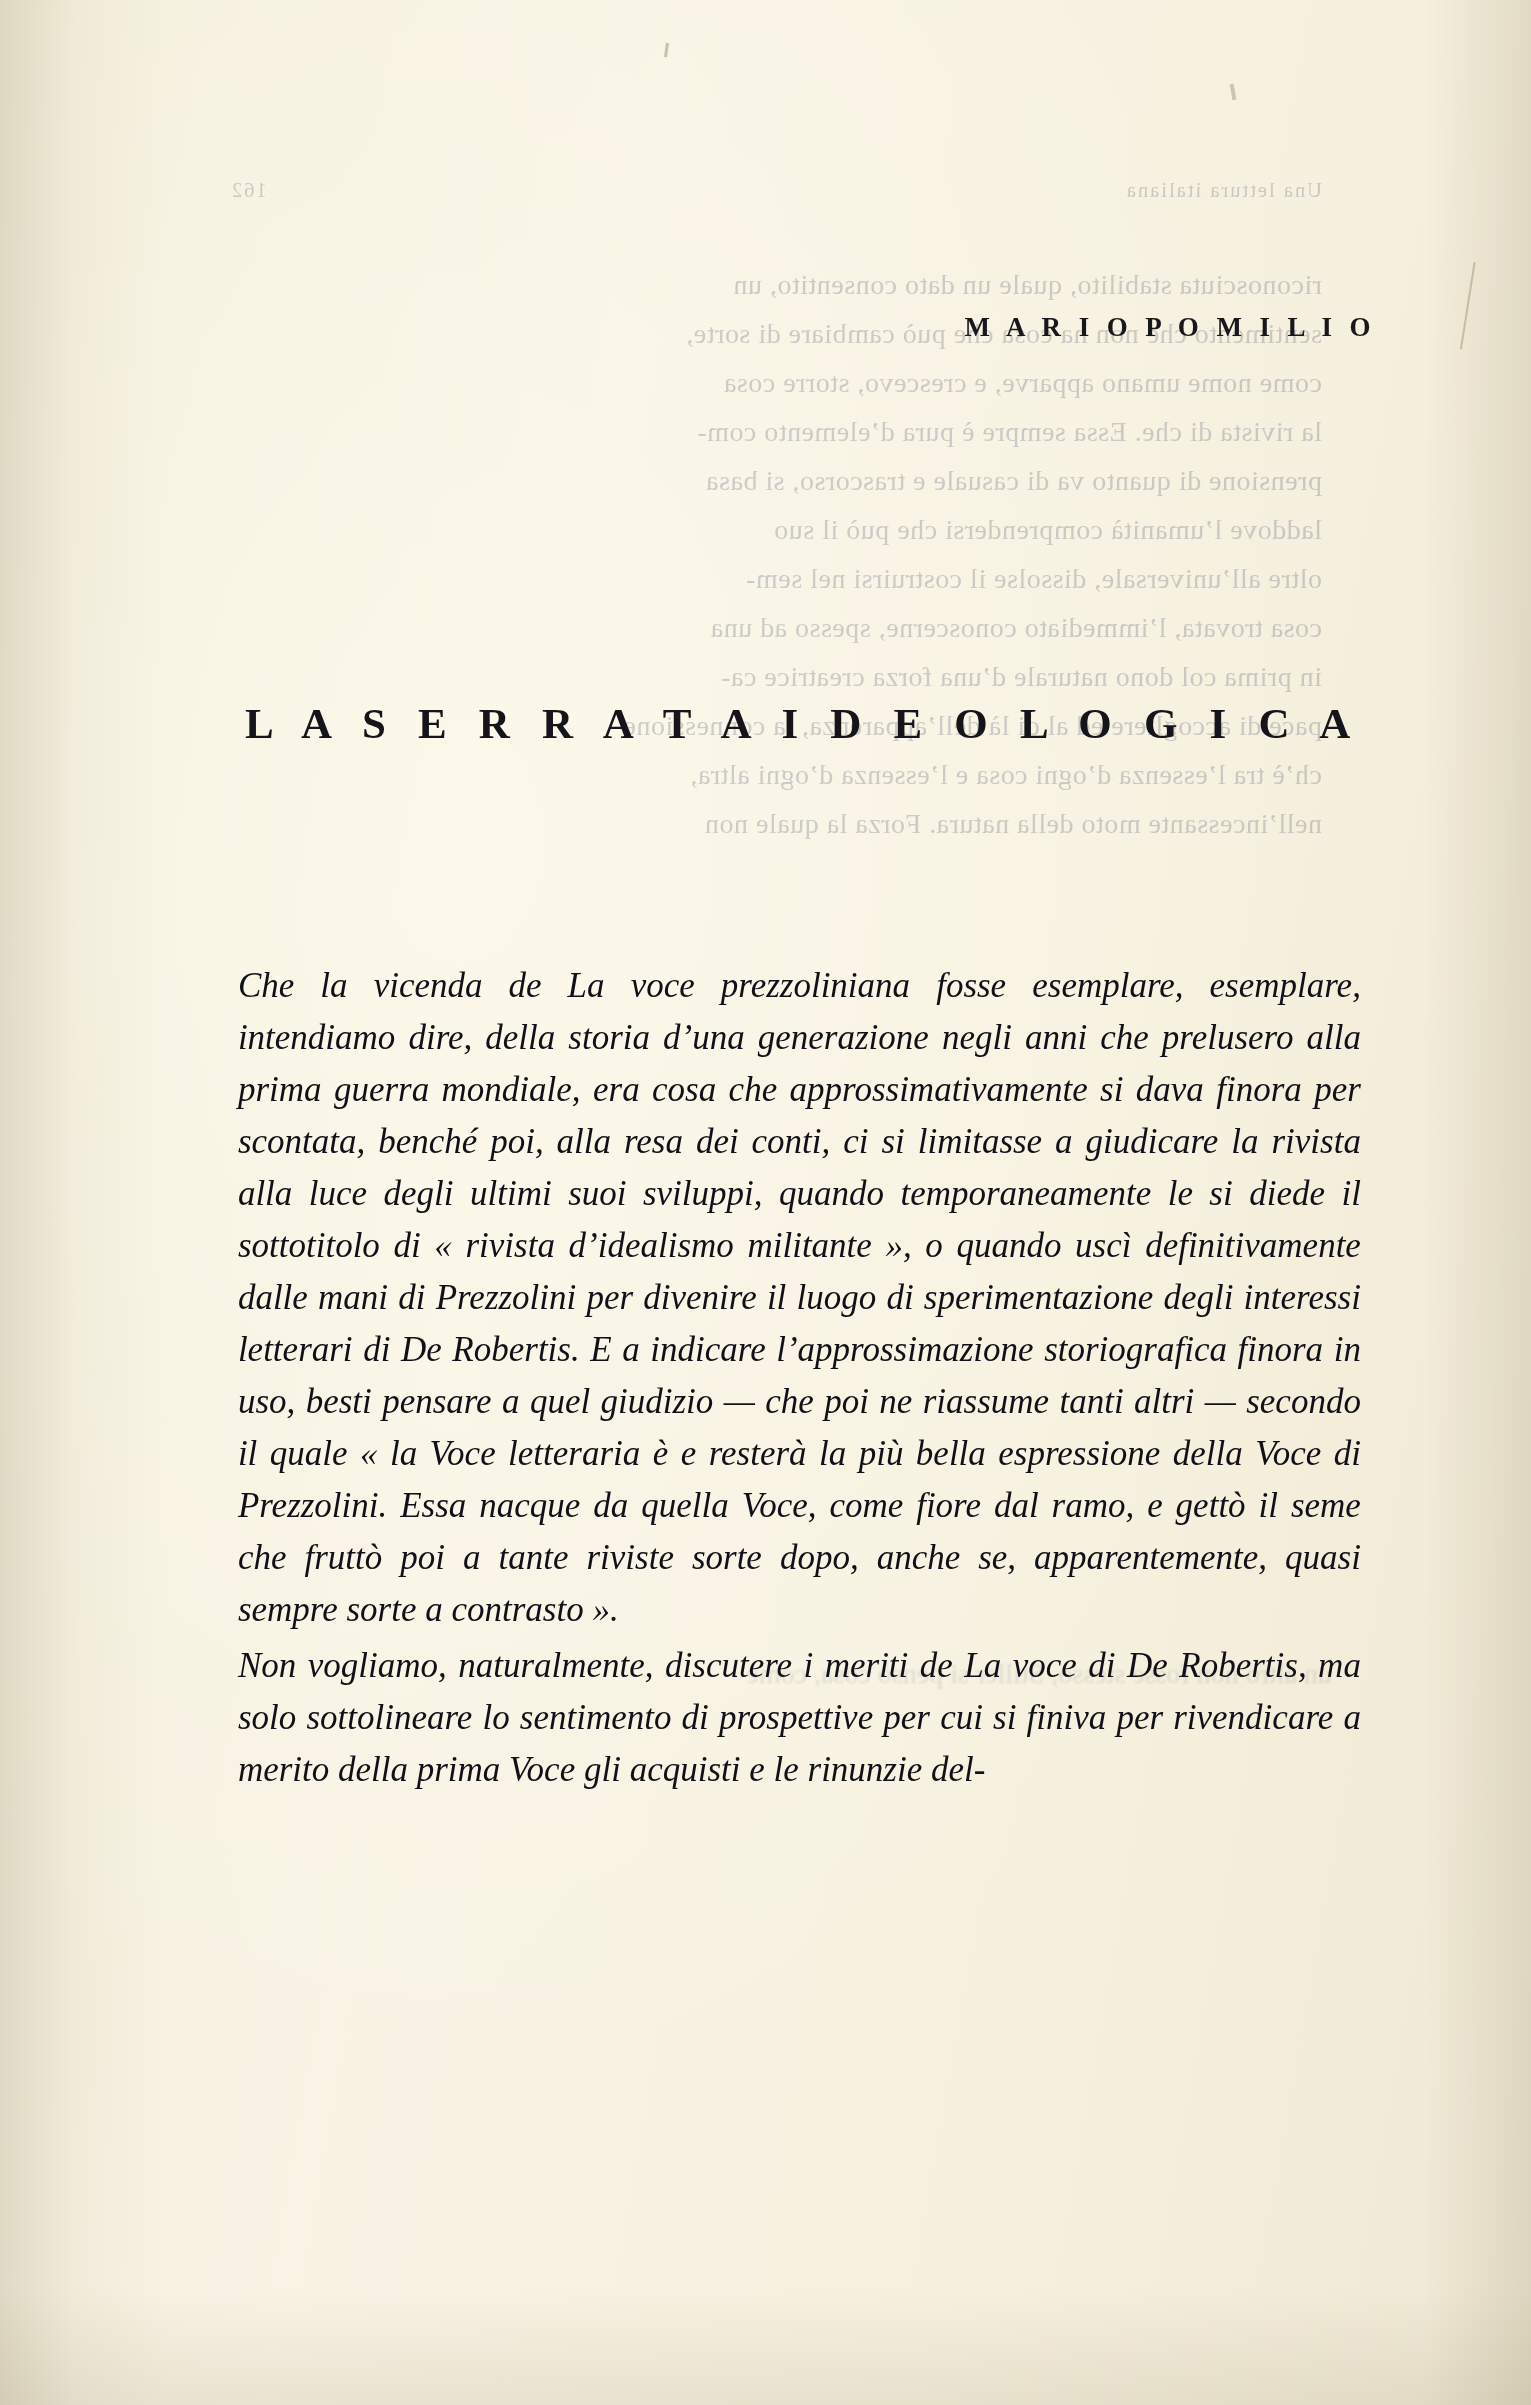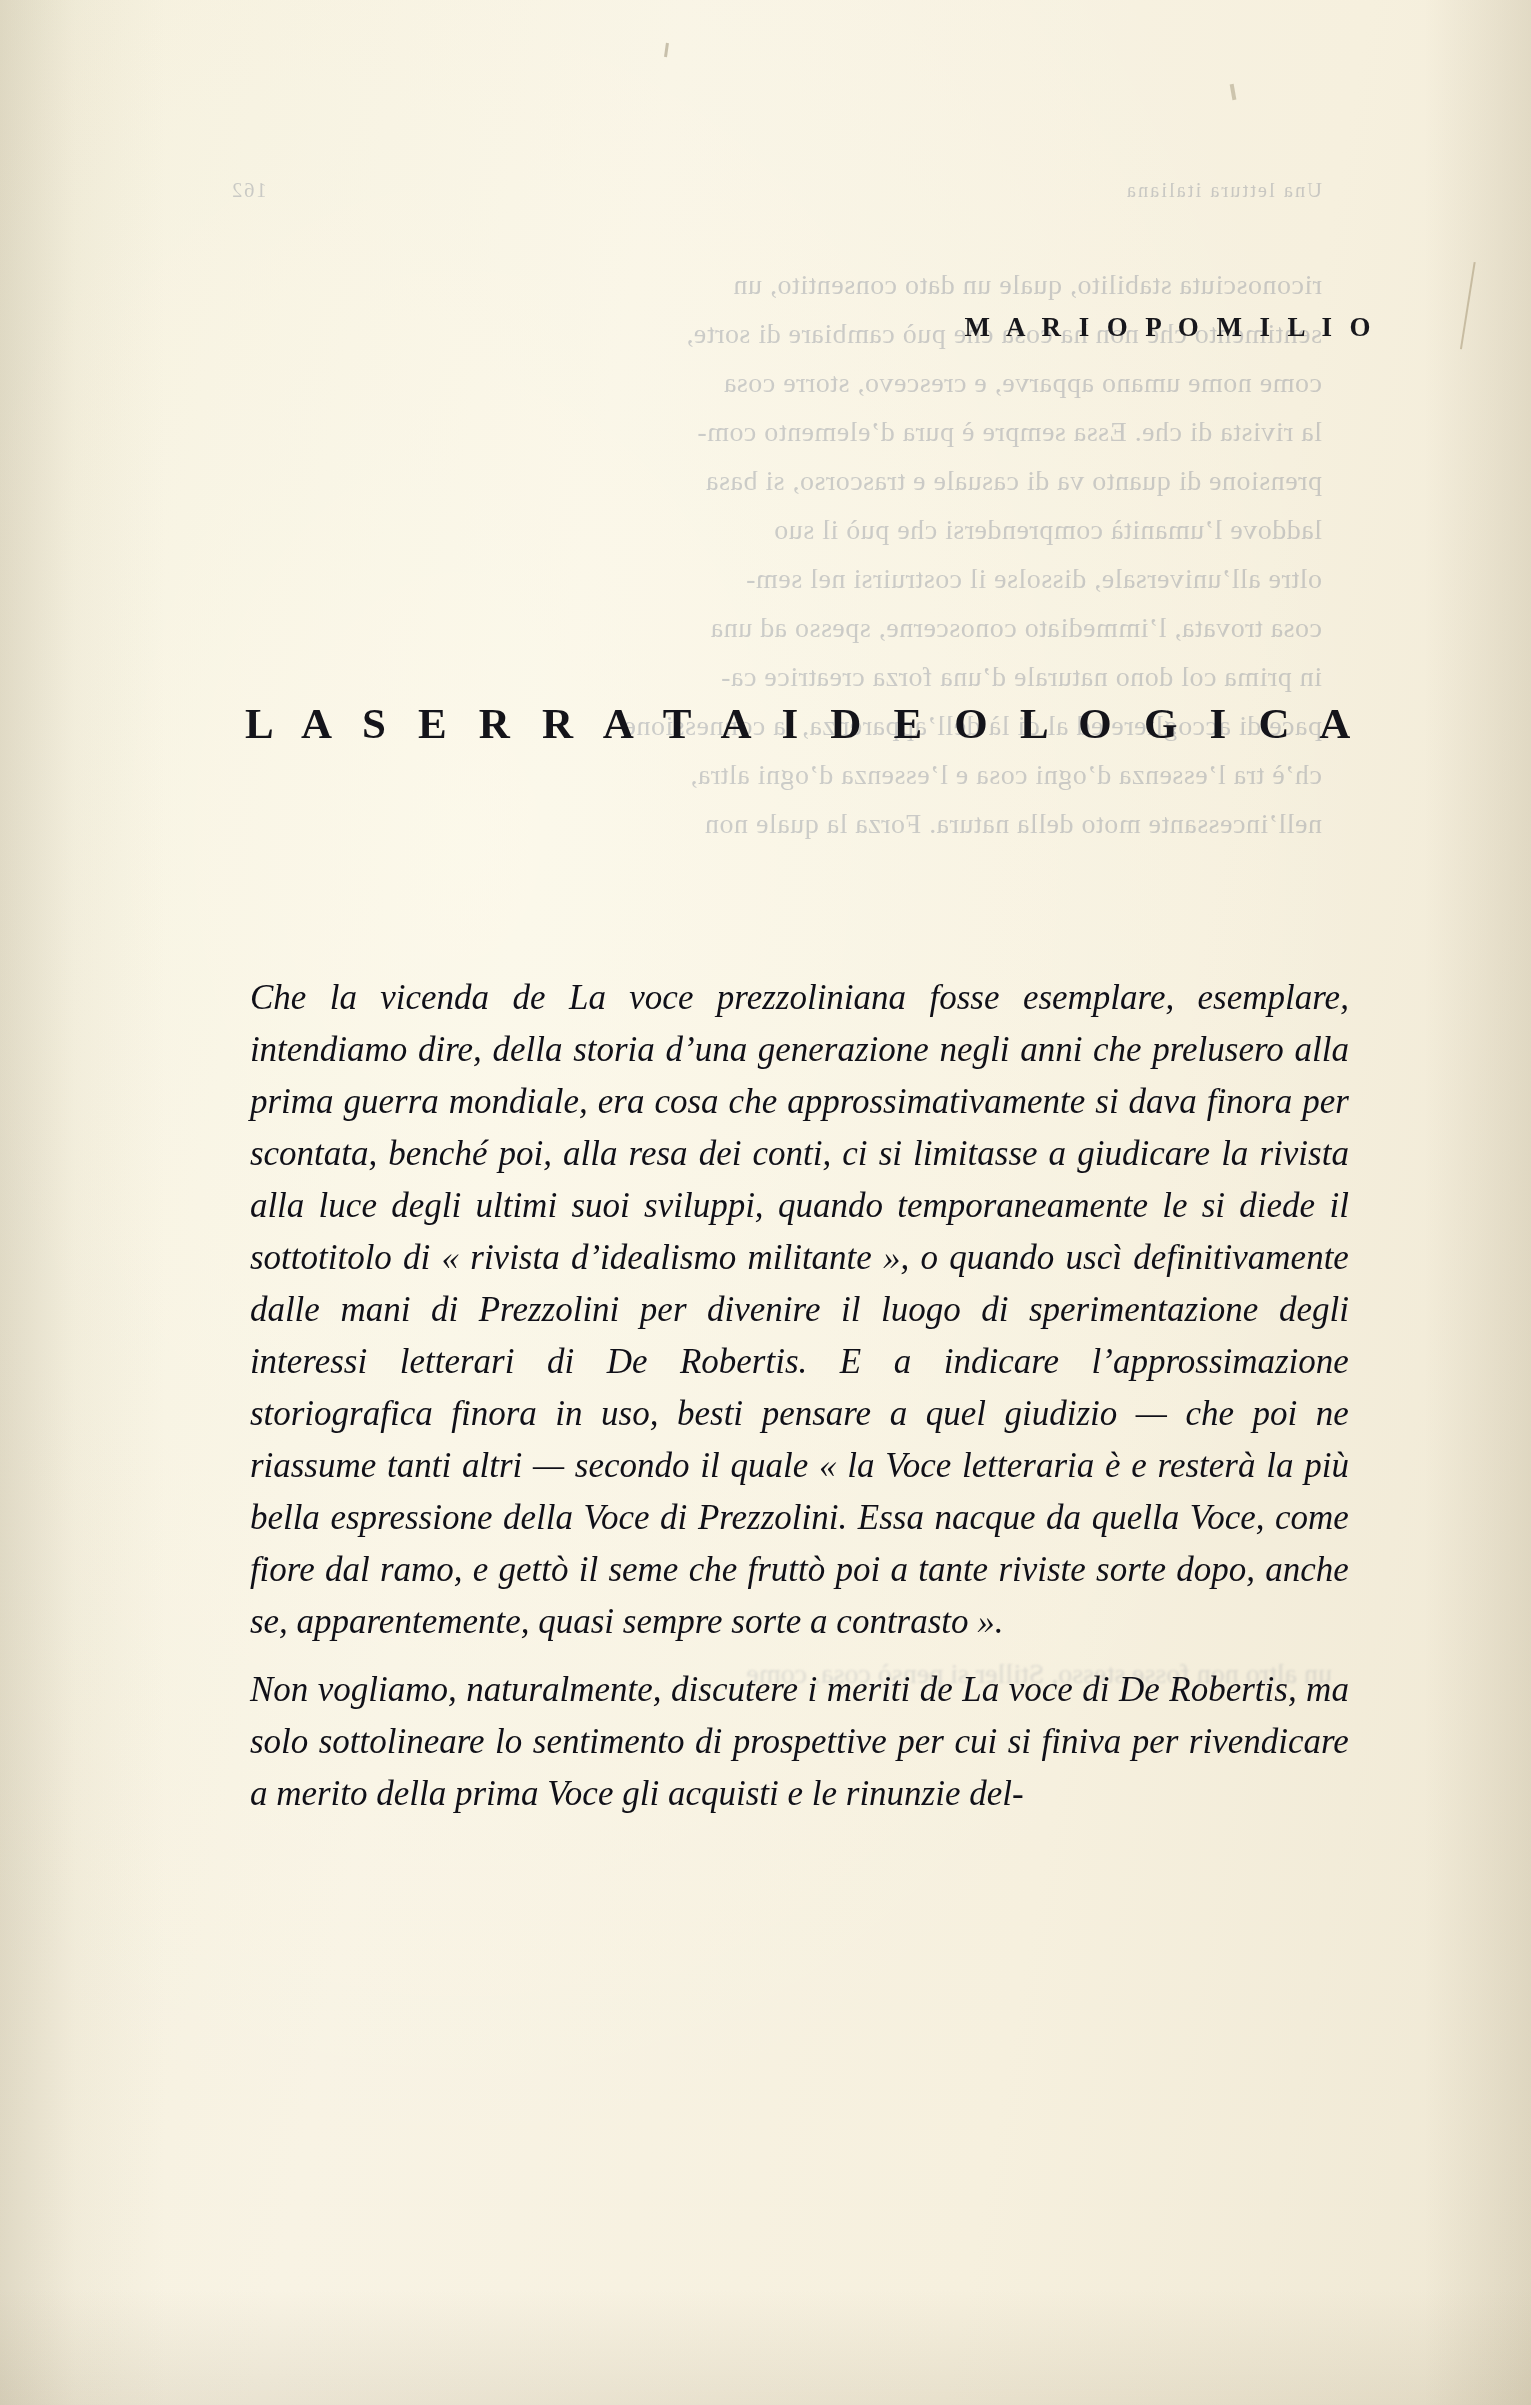--- a/index.html
+++ b/index.html
@@ -129,21 +129,21 @@
     width: 1131px;
     font-family: "Liberation Serif", serif;
     font-style: italic;
     font-size: 35px;
     line-height: 52px;
     color: #101018;
     text-align: justify;
     text-justify: inter-word;
   }
   #body-text p {
-    margin: 16px;
+    margin: 4px;
     text-indent: 0;
   }
 
   
   #corner-mark {
     position: absolute;
     right: 62px;
     top: 259px;
     width: 33px;
     height: 88px;

